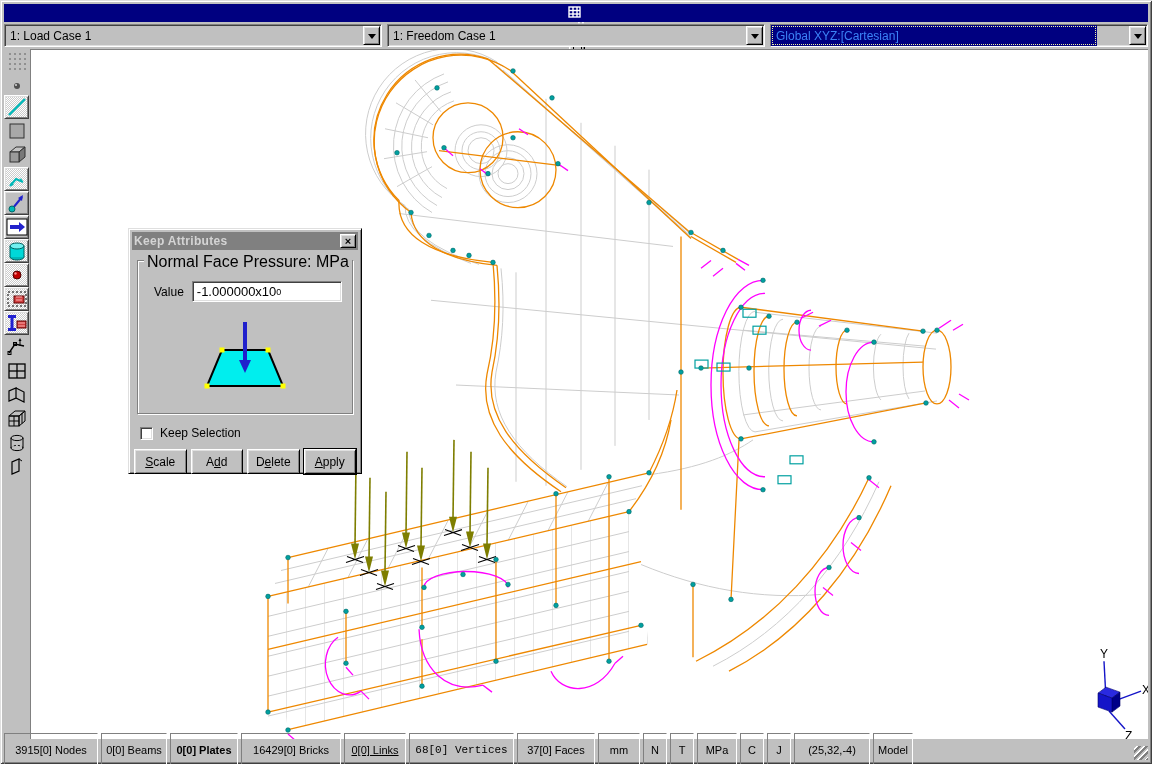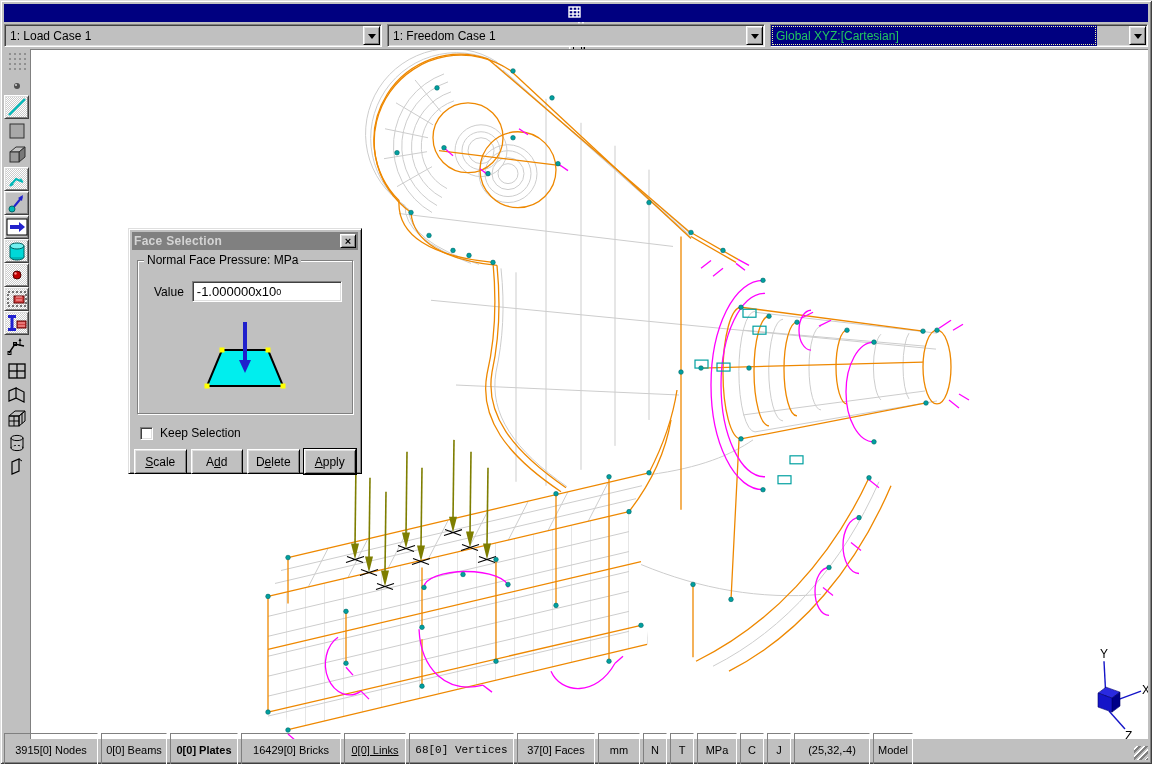--- a/index.html
+++ b/index.html
@@ -15,21 +15,21 @@
     box-shadow:inset 1px 1px 0 #dfdfdf, inset -1px -1px 0 #808080;margin-left:2px;display:flex;align-items:flex-end;justify-content:center;
     font-size:9px;font-weight:bold;line-height:10px;}
   .g-min{width:8px;height:2px;background:#000;margin:0 0 2px 0;}
   .g-max{width:9px;height:9px;border:1px solid #000;border-top:2px solid #000;margin-bottom:1px;}
   .g-x{font-size:11px;line-height:12px;margin-bottom:0;}
   
   .combo-row{position:absolute;left:4px;top:24px;right:4px;height:23px;display:flex;gap:5px;}
   .combo{flex:1;display:flex;border:1px solid;border-color:#808080 #ffffff #ffffff #808080;
     box-shadow:inset 1px 1px 0 #404040, inset -1px -1px 0 #dfdfdf;background:#c0c0c0;gap:31px;}
   .combo-field{flex:1;font-size:12px;display:flex;align-items:center;padding:0 5px;color:#000;white-space:nowrap;overflow:hidden;}
-  .combo.selected .combo-field{background:#000080;color:#22c55e;outline:1px dotted #f0f0a0;outline-offset:-2px;}
+  .combo.selected .combo-field{background:#000080;color:#3b82f6;outline:1px dotted #f0f0a0;outline-offset:-2px;}
   .combo-btn{width:17px;margin:1px;background:#c0c0c0;border:1px solid;border-color:#ffffff #000000 #000000 #ffffff;
     box-shadow:inset 1px 1px 0 #dfdfdf, inset -1px -1px 0 #808080;display:flex;align-items:center;justify-content:center;}
   .tri-down{width:0;height:0;border:4px solid transparent;border-top:5px solid #000;margin-top:5px;}
   
   .tool-col{position:absolute;left:3px;top:49px;width:27px;bottom:25px;background:#c0c0c0;}
   .toolbtn{width:25px;height:24px;margin-left:1px;display:flex;align-items:center;justify-content:center;}
   .toolbtn.raised{border:1px solid;border-color:#ffffff #404040 #404040 #ffffff;box-shadow:inset 1px 1px 0 #dfdfdf, inset -1px -1px 0 #808080;}
   .toolbtn.toggled{border:1px solid;border-color:#ffffff #404040 #404040 #ffffff;
     box-shadow:inset 1px 1px 0 #dfdfdf, inset -1px -1px 0 #808080;
     background:conic-gradient(#ffffff 25%,#cccccc 0 50%,#ffffff 0 75%,#cccccc 0);background-size:2px 2px;}
@@ -46,21 +46,21 @@
   .resize-grip{width:14px;height:14px;align-self:flex-end;
     background:repeating-linear-gradient(135deg,transparent 0 2px,#ffffff 2px 3px,#808080 3px 5px);}
   
   .dialog{position:absolute;left:128px;top:228px;width:234px;height:246px;background:#c0c0c0;
     border:1px solid;border-color:#dfdfdf #000000 #000000 #dfdfdf;
     box-shadow:inset 1px 1px 0 #ffffff, inset -1px -1px 0 #808080;padding:3px;z-index:10;}
   .dlg-title{height:18px;background:#808080;display:flex;align-items:center;padding:0 2px;}
   .dlg-title-text{flex:1;color:#d4d4d4;font-weight:bold;font-size:12px;letter-spacing:.3px;}
   .groupbox{position:relative;margin:10px 5px 0 5px;height:154px;border:1px solid #808080;
     box-shadow:inset 1px 1px 0 #ffffff, 1px 1px 0 #ffffff;padding-top:14px;}
-  .groupbox-label{position:absolute;top:-8px;left:6px;background:#c0c0c0;padding:0 3px;font-size:12px;white-space:nowrap;}
+  .groupbox-label{position:absolute;top:-8px;left:6px;background:#c0c0c0;padding:0 3px;font-size:16px;white-space:nowrap;}
   .value-row{display:flex;align-items:center;margin:6px 10px 0 16px;}
   .value-label{font-size:12px;}
   .value-input{flex:1;margin-left:8px;height:21px;background:#fff;border:1px solid;border-color:#808080 #ffffff #ffffff #808080;
     box-shadow:inset 1px 1px 0 #404040, inset -1px -1px 0 #dfdfdf;font-size:13px;display:flex;align-items:center;padding:0 4px;}
   .value-input sup{font-size:9px;line-height:0;vertical-align:super;}
   .face-graphic{display:flex;justify-content:center;margin-top:8px;}
   .keep-row{display:flex;align-items:center;margin:12px 0 0 8px;}
   .checkbox{width:13px;height:13px;background:#fff;border:1px solid;border-color:#808080 #ffffff #ffffff #808080;
     box-shadow:inset 1px 1px 0 #404040, inset -1px -1px 0 #dfdfdf;}
   .keep-label{font-size:12px;margin-left:7px;}
@@ -561,21 +561,21 @@
         <polygon points="1097,694 1111,699 1111,713 1097,708" fill="#1515c8" stroke="#00006a" stroke-width=".6"></polygon>
         <text x="1141" y="695" font-size="12" fill="#000">X</text>
         <text x="1099" y="659" font-size="12" fill="#000">Y</text>
         <text x="1124" y="741" font-size="12" fill="#000">Z</text>
       </g>
     </svg>
   </div>
 
   <div class="dialog">
     <div class="dlg-title">
-      <span class="dlg-title-text">Face Selection</span>
+      <span class="dlg-title-text">Keep Attributes</span>
       <div class="winbtn">
           <span class="g-x">×</span>
         </div>
     </div>
     <div class="groupbox">
       <span class="groupbox-label">Normal Face Pressure: MPa</span>
       <div class="value-row">
         <span class="value-label">Value</span>
         <div class="value-input">
           <span>-1.000000x10</span>

